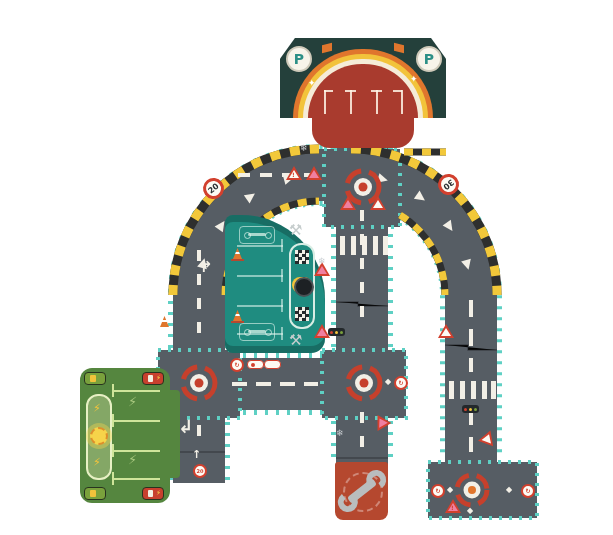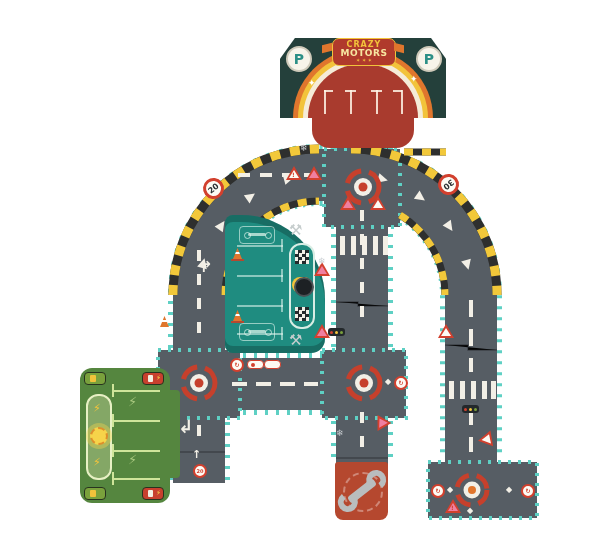--- a/index.html
+++ b/index.html
@@ -211,25 +211,20 @@
       <div class="abs pcap" style="left:16px;width:9px"></div>
       <div class="abs pline" style="left:42px"></div>
       <div class="abs pcap" style="left:37px;width:11px"></div>
       <div class="abs pline" style="left:68px"></div>
       <div class="abs pcap" style="left:63px;width:11px"></div>
       <div class="abs pline" style="left:93px"></div>
       <div class="abs pcap" style="left:85px;width:9px"></div>
     </div>
     <div class="abs pcircle" style="left:6px;top:8px"><span>P</span></div>
     <div class="abs pcircle" style="left:136px;top:8px"><span>P</span></div>
-    <div class="abs badge">
-      <div class="l1">CRAZY</div>
-      <div class="l2">MOTORS</div>
-      <div class="st">✶ ✶ ✶</div>
-    </div>
     <div class="abs wing" style="left:42px;transform:skewY(-14deg)"></div>
     <div class="abs wing" style="left:114px;transform:skewY(14deg)"></div>
     <div class="abs sparkle" style="left:28px;top:40px">✦</div>
     <div class="abs sparkle" style="left:130px;top:36px">✦</div>
   </div>
 
   <div class="abs tealpiece">
     <div class="abs tline" style="left:12px;top:30px;width:46px"></div>
     <div class="abs tcap" style="left:56px;top:24px;height:13px"></div>
     <div class="abs tline" style="left:12px;top:60px;width:46px"></div>

